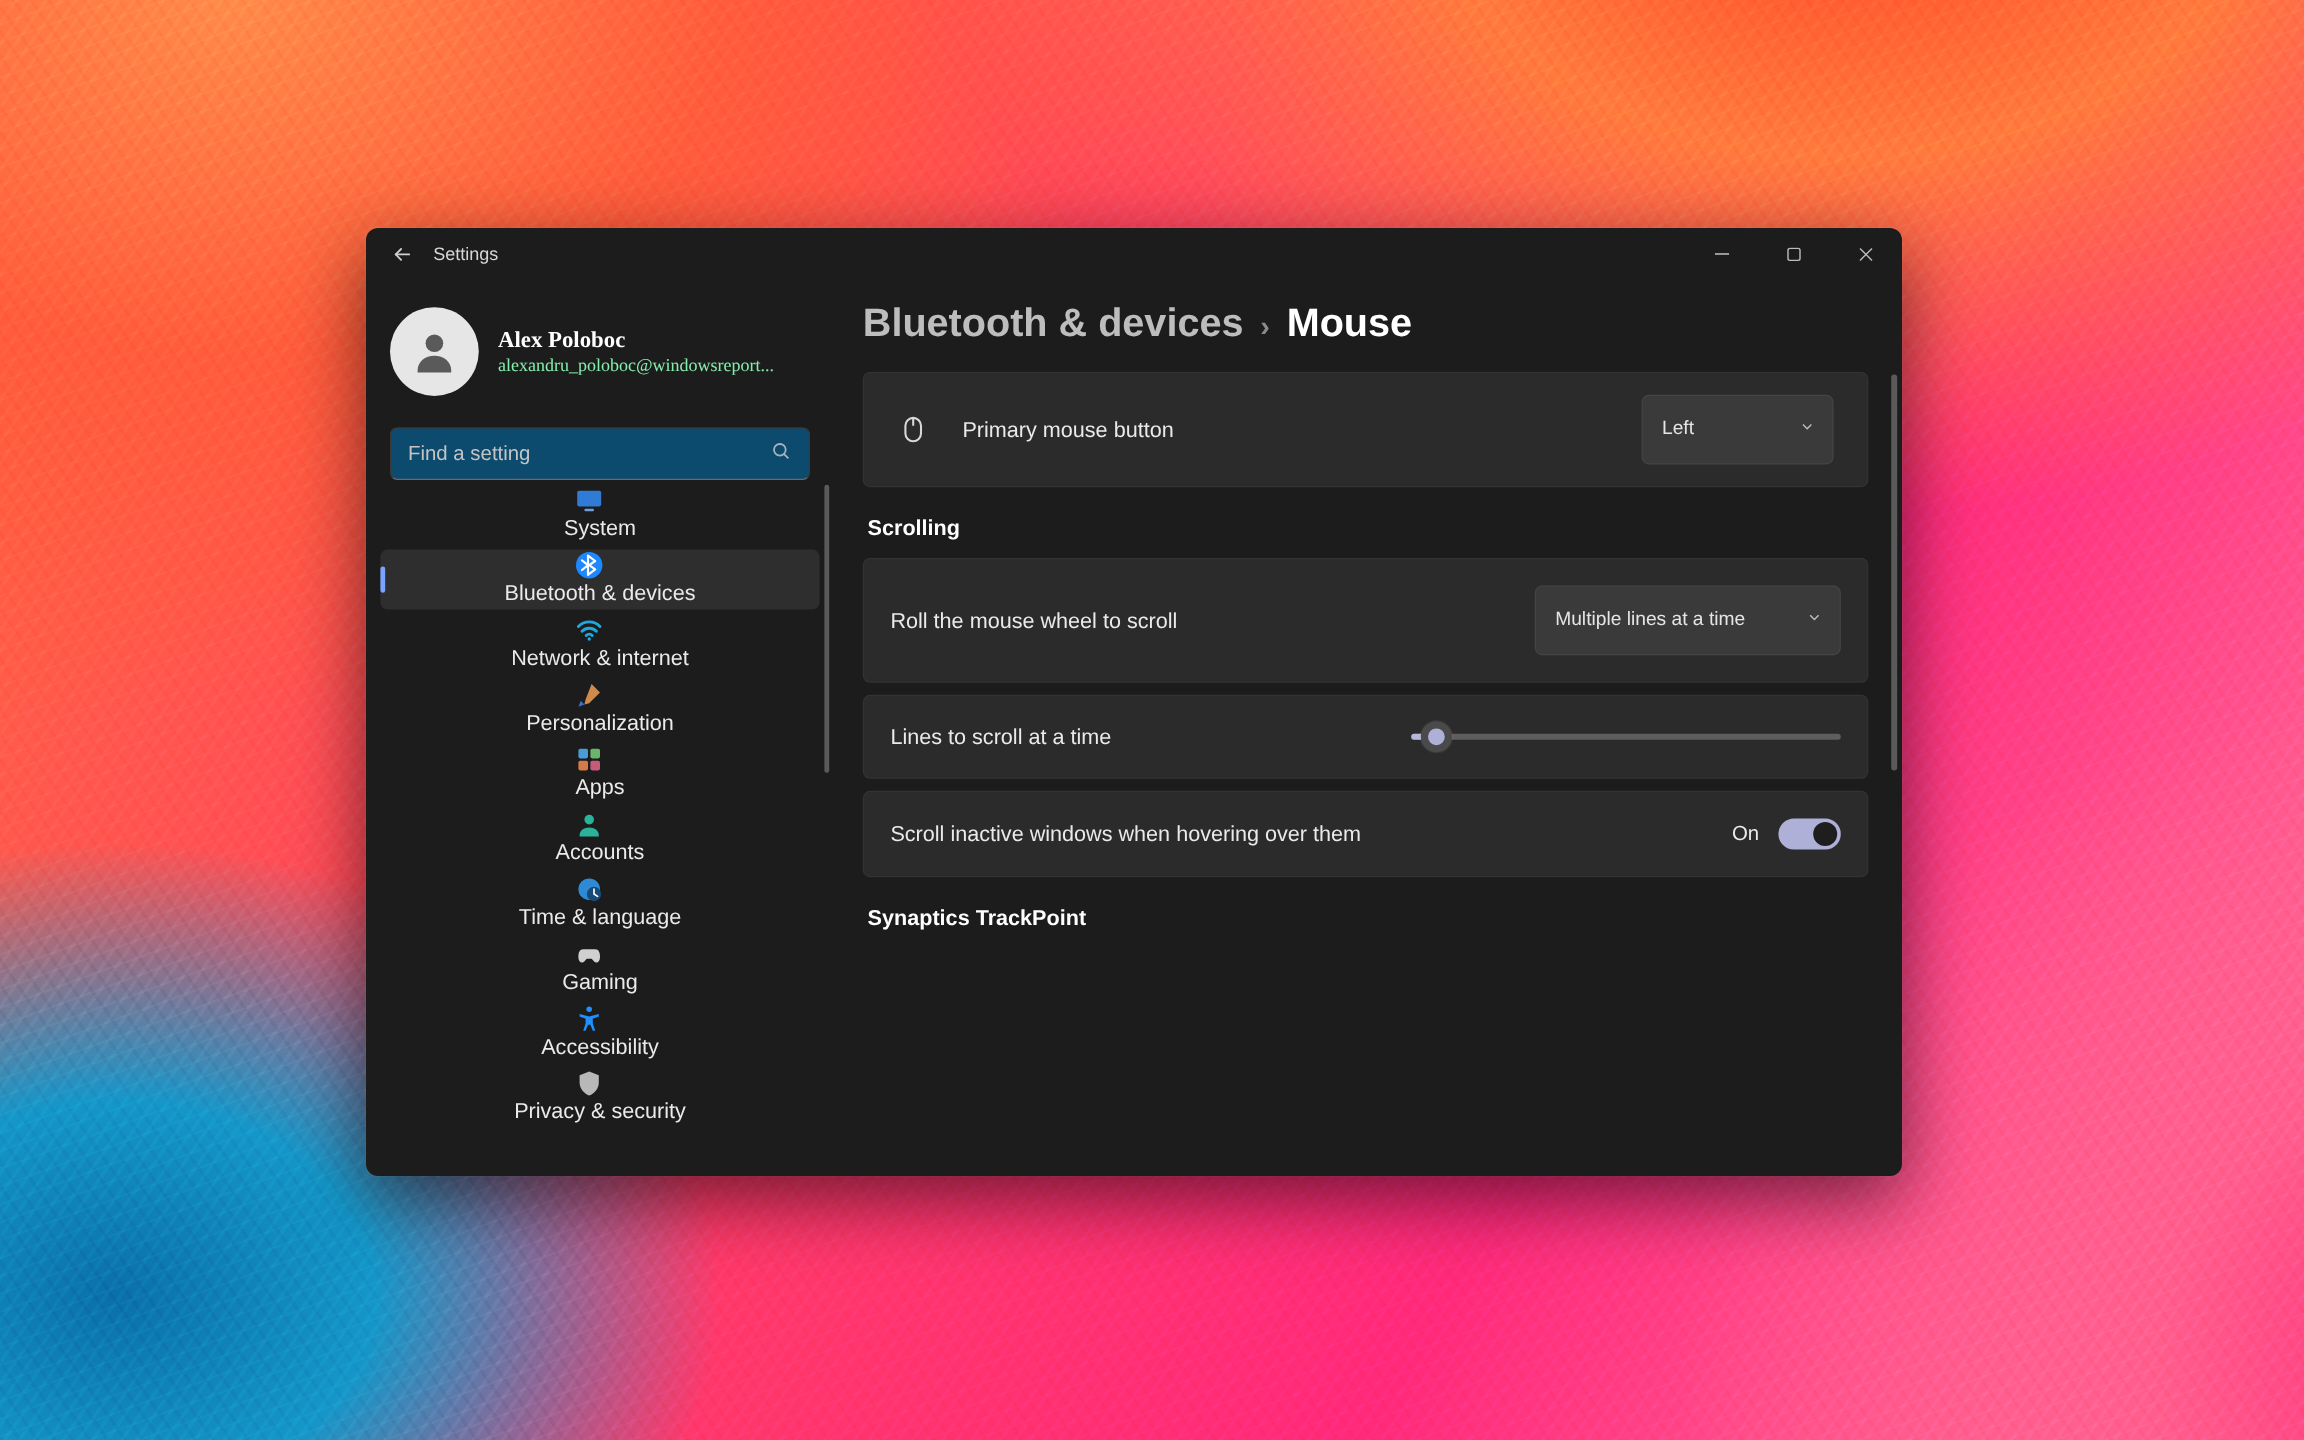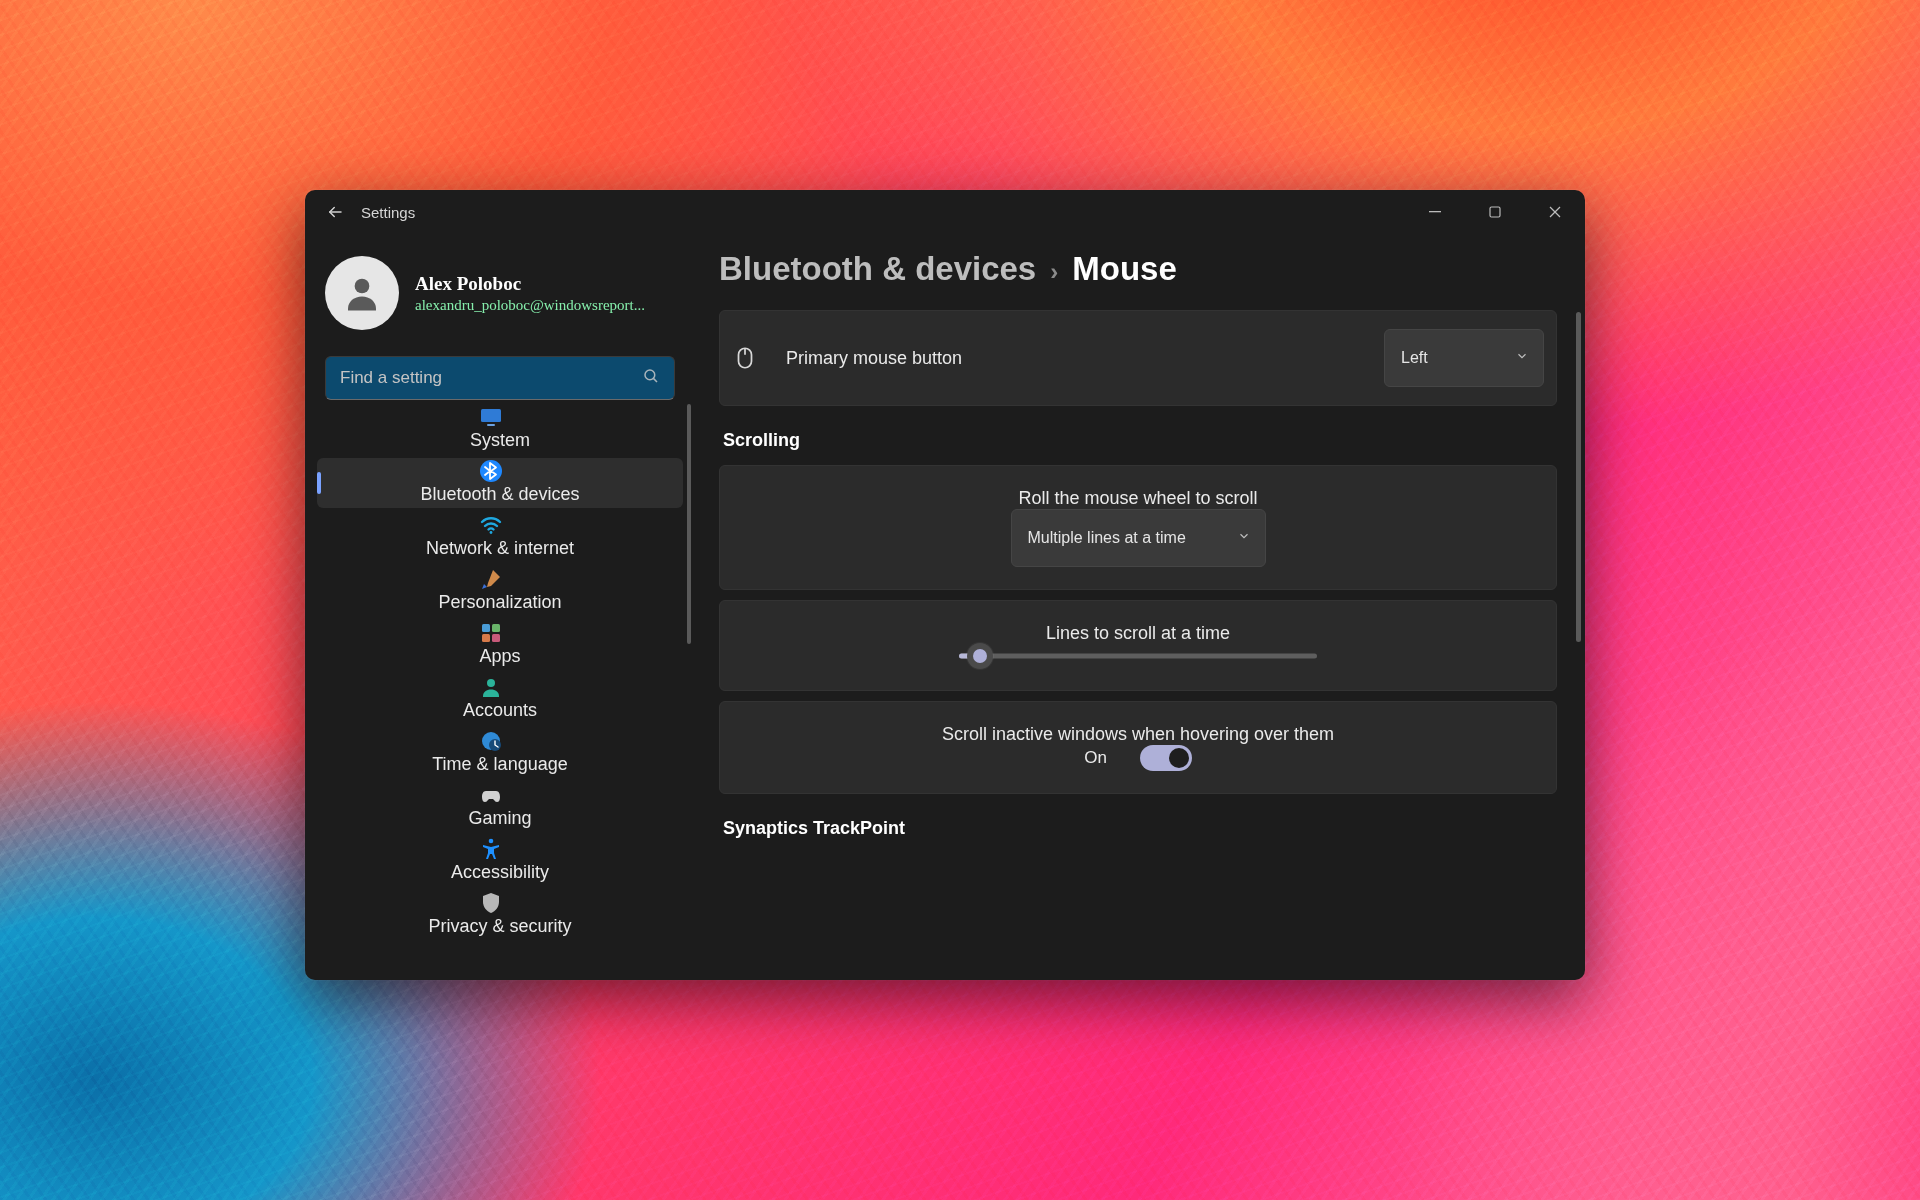--- a/index.html
+++ b/index.html
@@ -111,21 +111,21 @@
     position:absolute; right:4px; top:78px; width:5px; height:330px;
     background:#5a5a5a; border-radius:3px;
   }
   .breadcrumb { display:flex; align-items:baseline; gap:14px; margin: 6px 0 22px 0; }
   .crumb-parent { font-size: 33px; font-weight:600; color:#bdbdbd; cursor:pointer; }
   .chev { font-size: 24px; color:#8a8a8a; font-weight:600; }
   .crumb-current { font-size: 33px; font-weight:600; color:#fff; }
 
   .card {
     background:#2b2b2b; border-radius:6px; border:1px solid #333;
-    padding: 18px 12px; display:flex; align-items:center;
+    padding: 18px 28px; display:flex; align-items:center;
     margin-bottom: 10px;
   }
   .card .lead-icon { width:26px; height:26px; margin-right: 28px; display:flex; align-items:center; justify-content:center; color:#d8d8d8; }
   .card .label { font-size: 18px; color:#eaeaea; flex:0 0 auto; }
   .card .grow { flex:1; }
 
   .select {
     background:#3a3a3a; border:1px solid #454545; border-radius:6px;
     height:58px; min-width: 160px; padding: 0 44px 0 16px;
     display:flex; align-items:center; color:#e5e5e5; font-size:16px;
@@ -158,23 +158,23 @@
   .section-title { font-size:18px; font-weight:600; color:#fff; margin: 24px 0 14px 4px; }
 
   .toggle {
     width:52px; height:26px; border-radius:13px; background:#aeb0d8;
     position:relative;
   }
   .toggle .knob {
     position:absolute; width:20px; height:20px; border-radius:50%;
     background:#1e1e1e; top:3px; right:3px;
   }
-  .toggle-wrap { display:flex; align-items:center; gap:33px; }
+  .toggle-wrap { display:flex; align-items:center; gap:16px; }
   .toggle-state { font-size:17px; color:#eaeaea; }
-  .card.tight { padding: 22px 22px; flex-direction: column; }
+  .card.tight { padding: 22px 22px; }
   .card .label.only { margin-left: 0; }
 </style>
 </head>
 <body>
 
 <div class="wallpaper"></div>
 
 <div class="window">
 
   <div class="titlebar">

